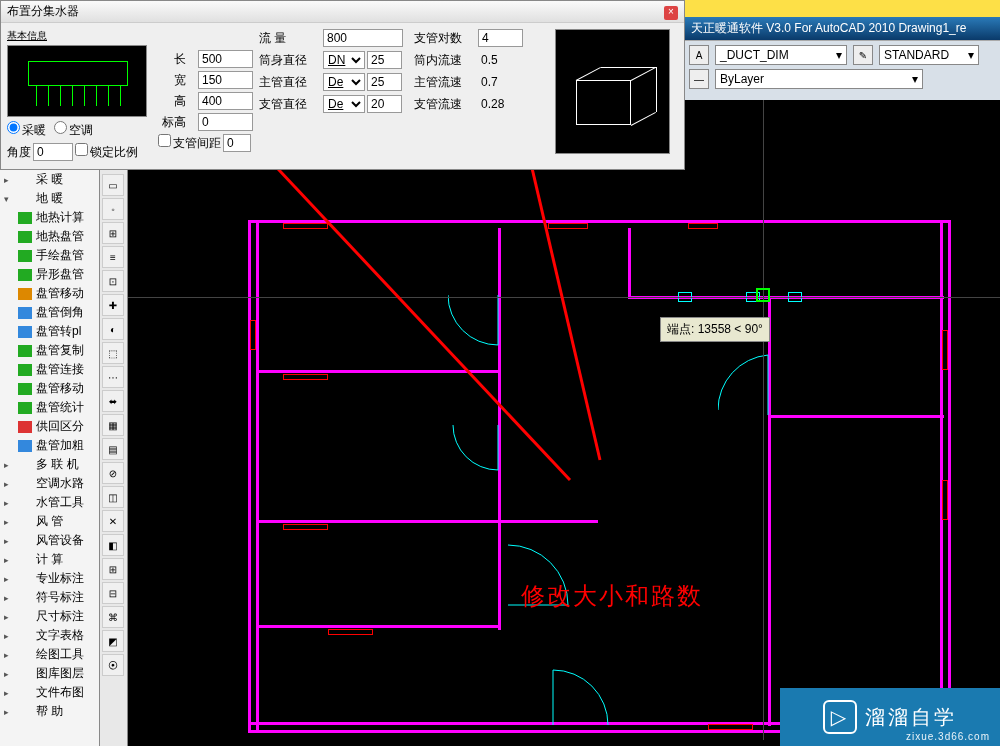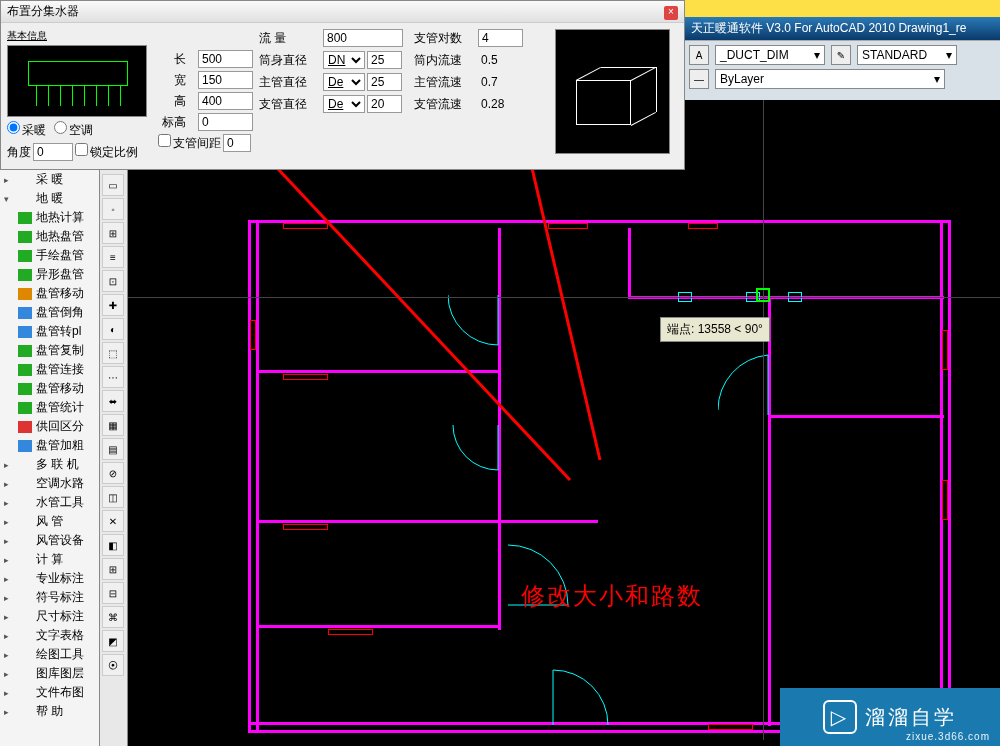--- a/index.html
+++ b/index.html
@@ -181,33 +181,33 @@
     </div>
   </div>
 </div>
 
 <div class="topbar">
   <div class="titlebar">天正暖通软件 V3.0 For AutoCAD 2010   Drawing1_re</div>
 </div>
 <div class="ribbon-row">
   <div class="combo-row">
     <div class="combo-icon">A</div>
-    <div class="combo" style="width:110px">
+    <div class="combo" style="width:132px">
         <span>_DUCT_DIM</span>
         <span>▾</span>
       </div>
     <div class="combo-icon">✎</div>
     <div class="combo" style="width:100px">
         <span>STANDARD</span>
         <span>▾</span>
       </div>
   </div>
   <div class="combo-row">
     <div class="combo-icon">—</div>
-    <div class="combo" style="width:230px">
+    <div class="combo" style="width:208px">
         <span>ByLayer</span>
         <span>▾</span>
       </div>
   </div>
 </div>
 
 <div class="left-tree" id="tree-container">
     <div class="tree-item">
       <span class="tree-arrow">▸</span>
       <span class="tree-icon " style="background: transparent;"></span>

